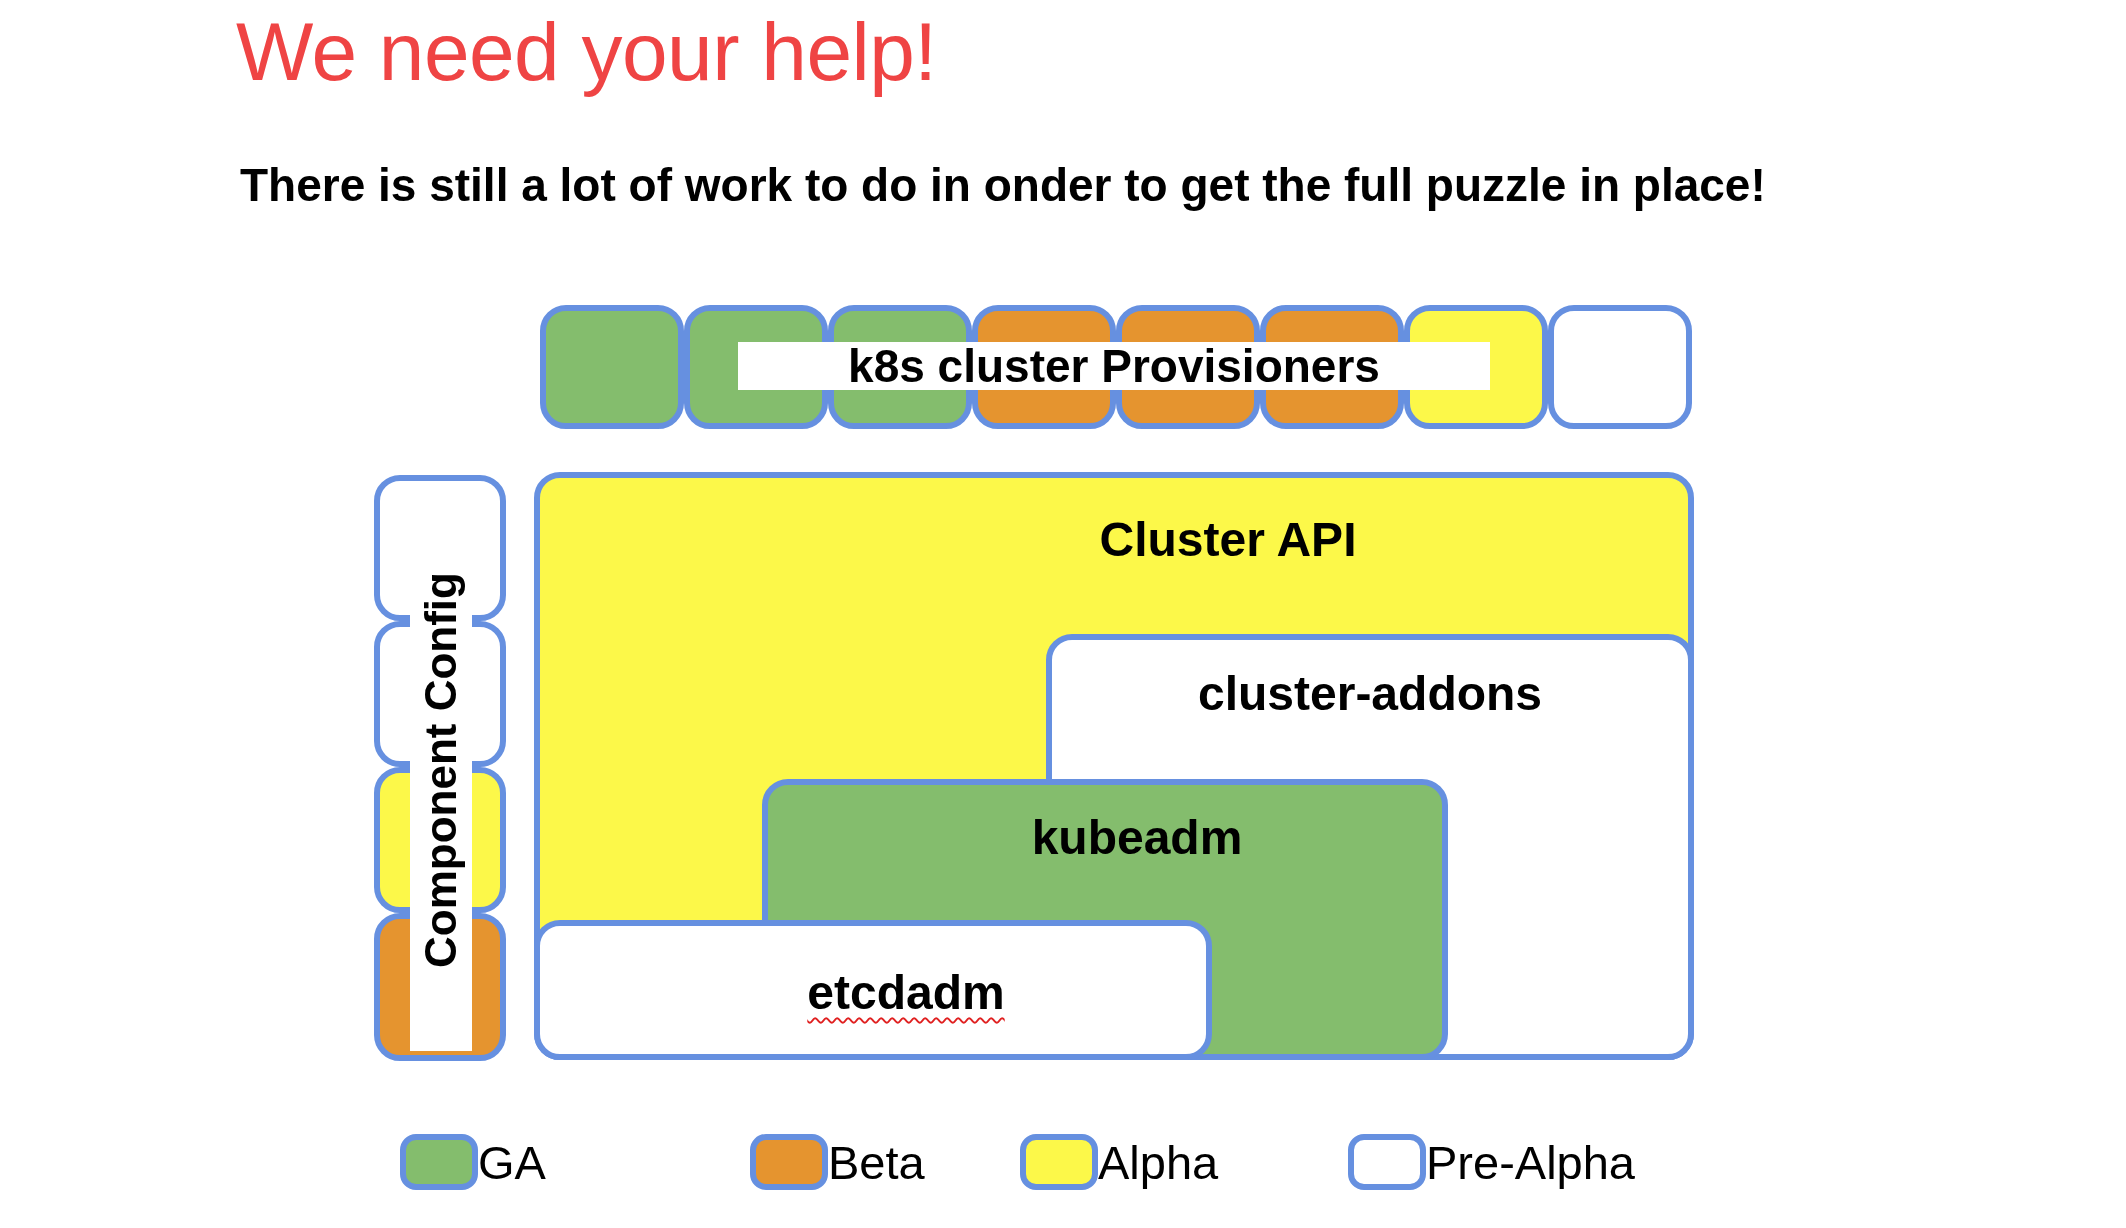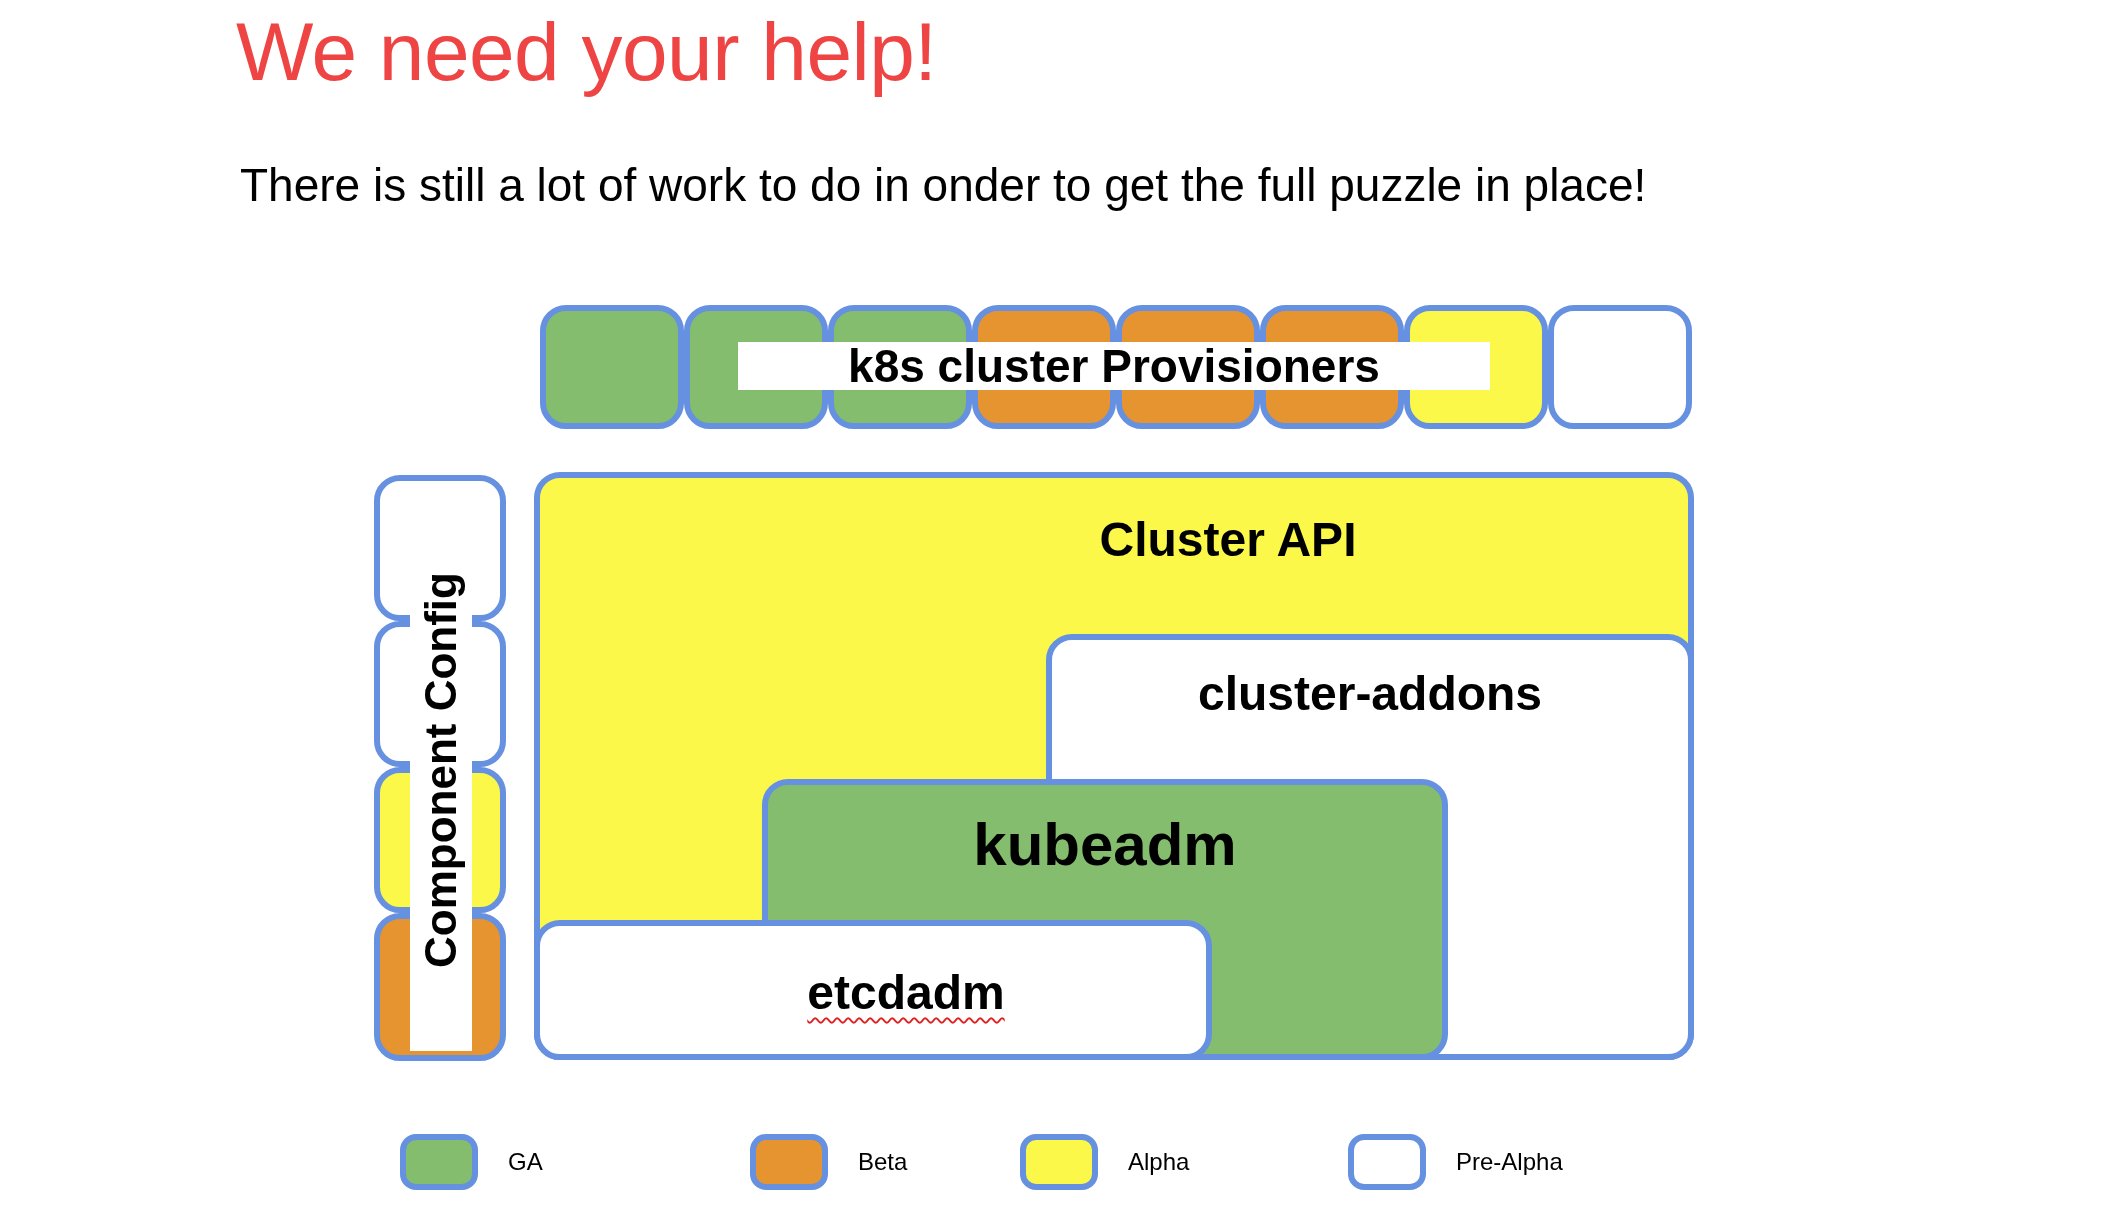--- a/index.html
+++ b/index.html
@@ -26,21 +26,21 @@
     letter-spacing: -0.5px;
     line-height: 1.12;
     white-space: nowrap;
     color: #ef4444;
   }
   #slide-subtitle {
     position: absolute;
     left: 240px;
     top: 158px;
     font-size: 46px;
-    font-weight: 400;
+    font-weight: 700;
     line-height: 1.2;
     white-space: nowrap;
     color: #000;
   }
 
   
   .block {
     position: absolute;
     box-sizing: border-box;
     border: 6px solid #6690e0;
@@ -102,21 +102,21 @@
   }
 
   
   #cluster-api   { left: 534px; top: 472px;  width: 1160px; height: 588px; z-index: 10; }
   #cluster-addons{ left: 1046px; top: 634px; width: 648px;  height: 426px; z-index: 14; }
   #kubeadm       { left: 762px;  top: 779px; width: 686px;  height: 281px; z-index: 18; }
   #etcdadm       { left: 534px;  top: 920px; width: 678px;  height: 140px; z-index: 22; }
 
   #cluster-api-label    { left: 534px; top: 500px;  width: 1388px; text-align: center; font-size: 48px; margin-top: 12px; }
   #cluster-addons-label { left: 1046px; top: 666px; width: 648px;  text-align: center; font-size: 48px; }
-  #kubeadm-label        { left: 762px; top: 810px;  width: 686px;  text-align: center; font-size: 60px; }
+  #kubeadm-label        { left: 762px; top: 810px;  width: 686px;  text-align: center; font-size: 48px; padding-left: 32px; }
   #etcdadm-label        { left: 534px; top: 965px;  width: 744px;  text-align: center; font-size: 48px; }
 
   .misspelled {
     text-decoration: underline wavy #e02020;
     text-decoration-thickness: 2px;
     text-underline-offset: 8px;
   }
 
   #provisioners-chip {
     left: 738px;
@@ -148,22 +148,21 @@
     border: 6px solid #6690e0;
     border-radius: 16px;
     background: #ffffff;
     flex: 0 0 auto;
   }
   .legend-swatch.ga       { background: #84bd6d; }
   .legend-swatch.beta     { background: #e5942f; }
   .legend-swatch.alpha    { background: #fcf849; }
   .legend-swatch.prealpha { background: #ffffff; }
   .legend-label {
-    margin-left: 30px;
-    font-size: 24px;
+    font-size: 47px;
     color: #000;
     white-space: nowrap;
   }
 </style>
 </head>
 <body>
 
 <div id="slide-title">We need your help!</div>
 
 <div id="slide-subtitle">There is still a lot of work to do in onder to get the full puzzle in place!</div>

